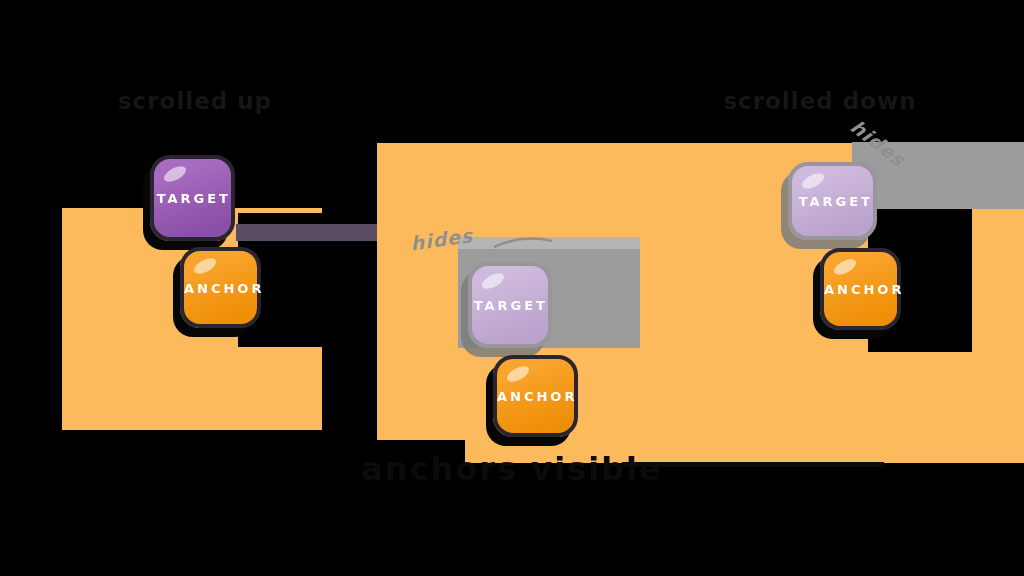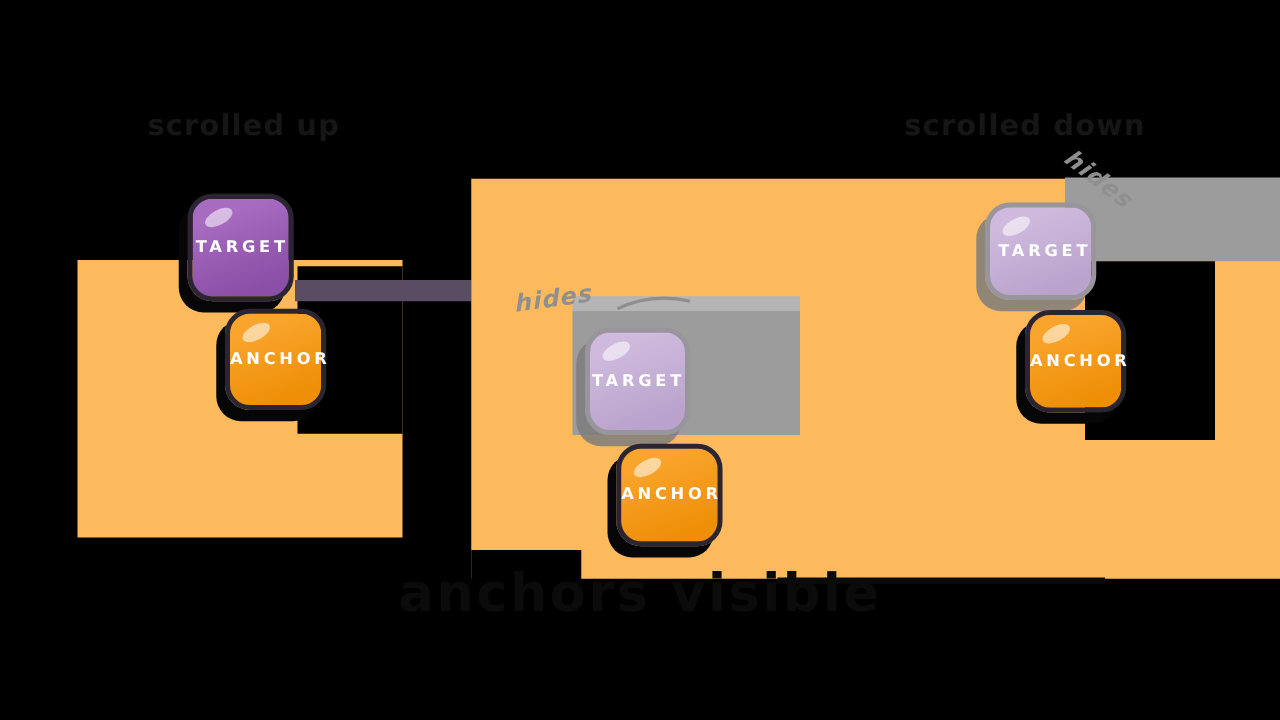--- a/index.html
+++ b/index.html
@@ -29,21 +29,21 @@
     text-align:right;color:#fff;font-size:13px;font-weight:bold;letter-spacing:3px;
   }
   .shine{
     position:absolute;left:9px;top:9px;width:24px;height:12px;border-radius:50%;
     background:rgba(255,255,255,.55);transform:rotate(-28deg);
   }
   
   .caption{color:#161616;font-weight:bold;white-space:nowrap;}
   .caption-top{font-size:23px;letter-spacing:1px;transform:translateX(-50%);}
   .caption-bottom{
-    font-size:42px;letter-spacing:2px;color:#0b0b0b;transform:translateX(-50%);
+    font-size:32px;letter-spacing:2px;color:#0b0b0b;transform:translateX(-50%);
   }
   .caption-underline{height:5px;background:#0b0b0b;}
   
   .note{
     color:#8f8f8f;font-size:19px;font-weight:bold;font-style:italic;
     letter-spacing:1px;white-space:nowrap;
   }
   .note-mid{transform:rotate(-8deg) skewX(-6deg);}
   .note-right{transform:rotate(38deg) skewX(-6deg);}
 </style>

